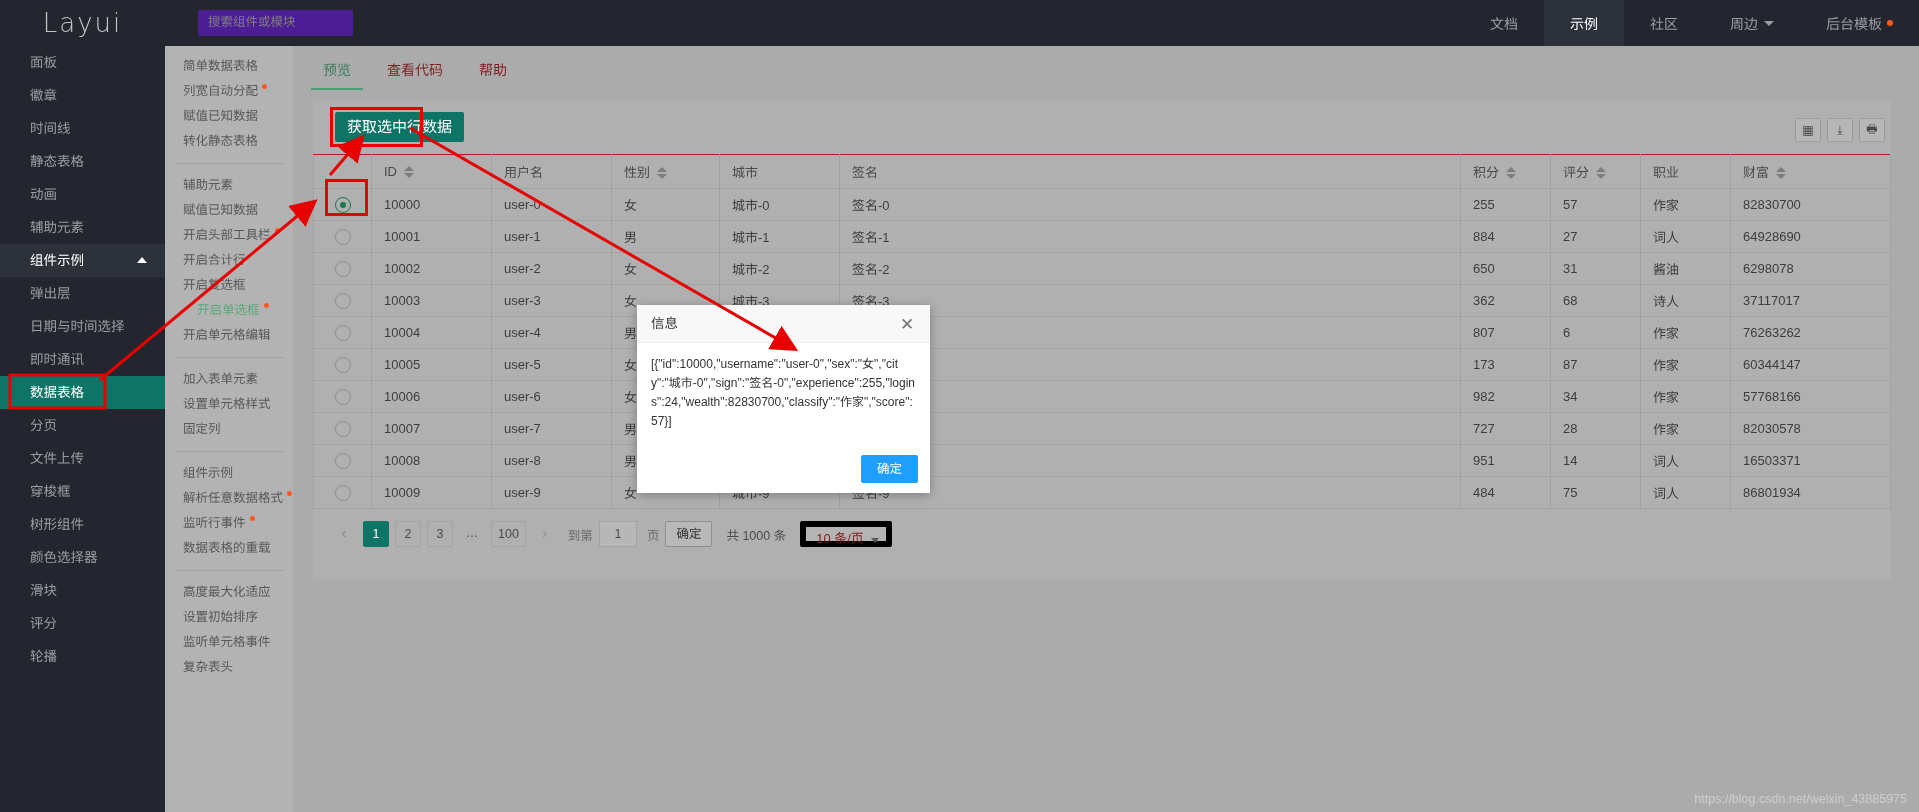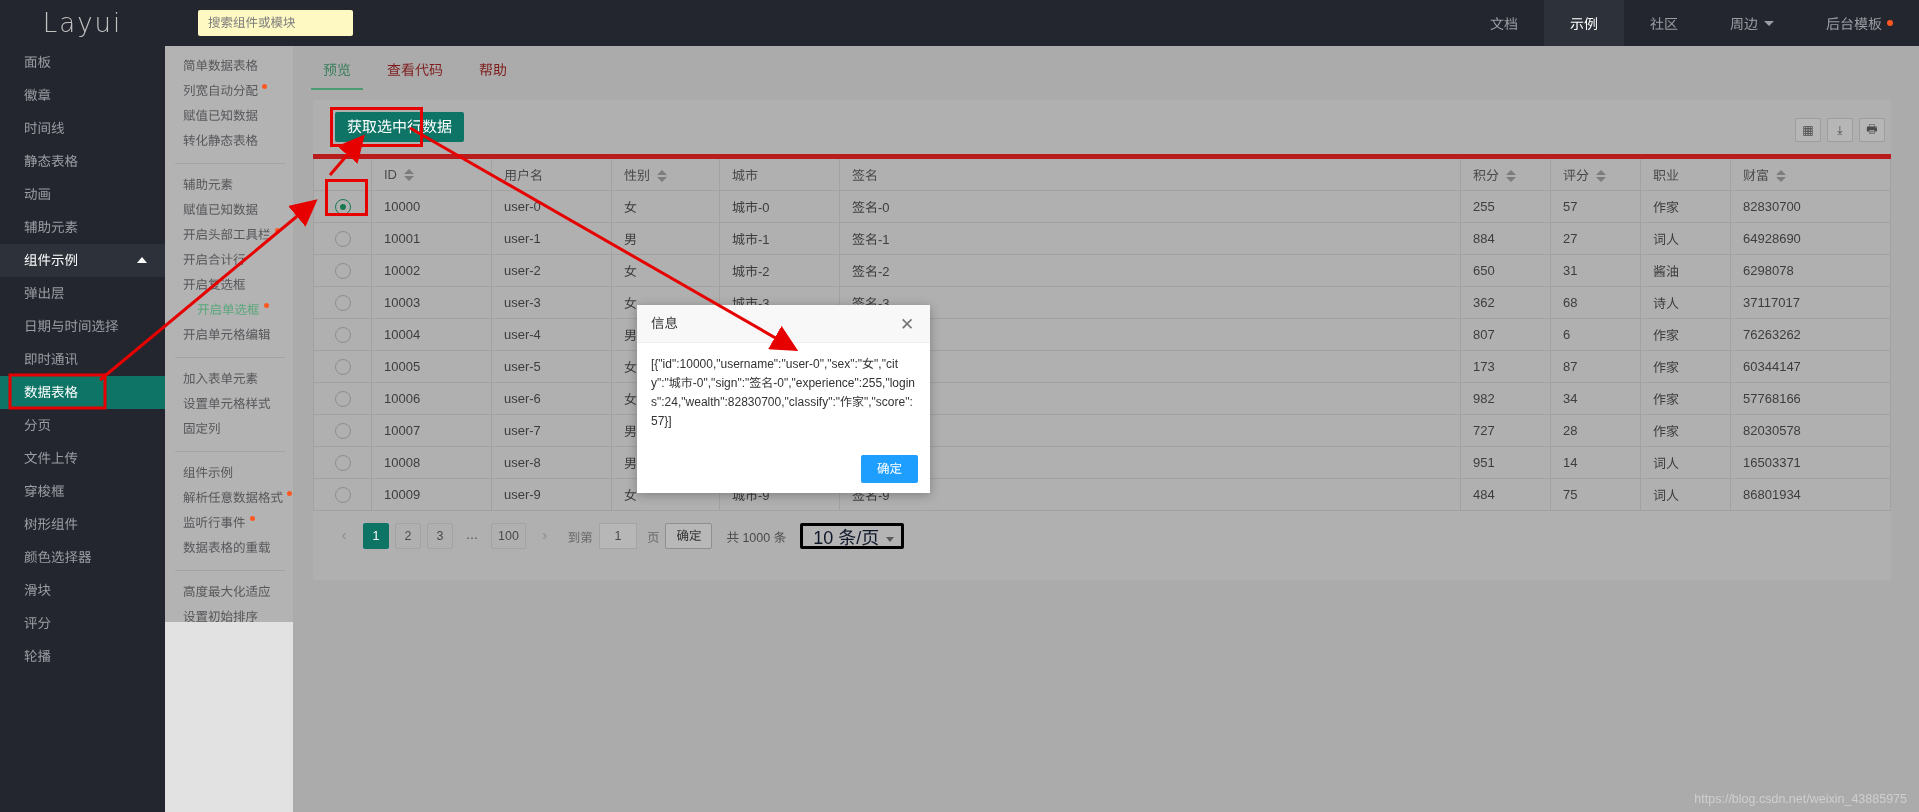--- a/index.html
+++ b/index.html
@@ -19,23 +19,23 @@
     background: #23262e; color: #c2c2c2;
     display: flex; align-items: center;
   }
   .logo {
     width: 165px; text-align: center; font-size: 26px; letter-spacing: 2px;
     color: #c2c2c2; font-weight: 300; font-family: "DejaVu Sans", sans-serif;
     line-height: 46px;
   }
   .searchbox {
     width: 155px; height: 26px; margin-left: 33px;
-    background: #fef9c3; border: none; border-radius: 2px;
+    background: #4c1d95; border: none; border-radius: 2px;
     color: #8b8b8b; font-size: 12.5px; padding: 0 10px;
-    font-family: Liberation Sans, sans-serif;
+    font-family: Liberation Mono, monospace;
   }
   .searchbox::placeholder { color: #7e7e7e; }
   .topnav { margin-left: auto; display: flex; height: 46px; align-items: stretch; }
   .topnav-item {
     padding: 0 26px; display: flex; align-items: center; justify-content: center;
     font-size: 14px; color: #9b9da3; cursor: pointer; position: relative;
     white-space: nowrap;
   }
   .topnav-item.active { color: #fff; background: #2d323a; }
   .caret-down {
@@ -47,35 +47,35 @@
     display: inline-block; width: 6px; height: 6px; border-radius: 50%;
     background: #ff5722; margin-left: 5px; vertical-align: super;
   }
 
   
   .sidebar {
     position: absolute; left: 0; top: 46px; width: 165px; height: 766px;
     background: #23262e; overflow: hidden;
   }
   .side-item {
-    height: 33px; line-height: 33px; padding-left: 24px;
+    height: 33px; line-height: 33px; padding-left: 30px;
     font-size: 13.5px; color: #9b9da3; cursor: pointer; white-space: nowrap;
     position: relative;
   }
   .side-item.group { background: #2d323a; color: #ffffff; }
   .side-item.selected { background: #0d7466; color: #ffffff; }
   .side-arrow {
     position: absolute; right: 18px; top: 13px;
     width: 0; height: 0; border-left: 5px solid transparent;
     border-right: 5px solid transparent; border-bottom: 6px solid #ffffff;
   }
 
   
   .subnav {
-    position: absolute; left: 165px; top: 46px; width: 128px; height: 576px;
+    position: absolute; left: 165px; top: 46px; width: 128px; height: 766px;
     background: #b3b3b3; overflow: hidden; padding-top: 8px;
   }
   .subnav-item {
     height: 25px; line-height: 25px; padding-left: 18px;
     font-size: 12.5px; color: #58585c; cursor: pointer; white-space: nowrap;
     position: relative;
   }
   .subnav-item.current { color: #5aa87b; padding-left: 32px; }
   .subnav-sep { height: 1px; background: #a4a4a4; margin: 9px 8px 9px 10px; }
   .sub-dot {
@@ -119,21 +119,21 @@
 
   .tblwrap { margin: 0 0 0 0; position: relative; }
   table.dt { border-collapse: collapse; width: 100%; table-layout: fixed; }
   table.dt th, table.dt td {
     border: 1px solid #a2a2a2; border-left: none; border-top: none;
     font-size: 13px; color: #3d3d3d; height: 32px; padding: 0 12px;
     text-align: left; font-weight: normal; white-space: nowrap;
     overflow: hidden; text-overflow: ellipsis;
   }
   table.dt th { color: #4a4a4a; background: #b0b0b0; height: 34px; }
-  table.dt tr:first-child th { border-top: 5px solid #b91c1c; }
+  table.dt tr:first-child th { border-top: 1px solid #b91c1c; }
   table.dt th:first-child, table.dt td:first-child { border-left: 1px solid #a2a2a2; }
   .sorticon {
     display: inline-block; width: 10px; margin-left: 7px; position: relative;
     top: -1px; vertical-align: middle;
   }
   .sorticon i { display: block; width: 0; height: 0; margin: 0 auto; }
   .sorticon i.up { border-left: 5px solid transparent; border-right: 5px solid transparent; border-bottom: 5px solid #7d7d7d; margin-bottom: 2px; }
   .sorticon i.dn { border-left: 5px solid transparent; border-right: 5px solid transparent; border-top: 5px solid #7d7d7d; }
 
   .radio {
@@ -178,22 +178,22 @@
     text-align: center; font-size: 12.5px; color: #4a4a4a; margin-right: 6px;
     font-family: "Liberation Sans", sans-serif;
   }
   .pg-confirm {
     height: 26px; line-height: 24px; border: 1px solid #8f8f8f; background: #b8b8b8;
     padding: 0 10px; font-size: 12.5px; color: #333; cursor: pointer; margin-right: 14px;
     border-radius: 2px;
   }
   .pg-count { margin-right: 14px; color: #4a4a4a; }
   .pg-select {
-    height: 26px; line-height: 24px; border: 3px solid #000000; background: #b4b4b4;
-    padding: 0 22px 0 10px; font-size: 18px; color: #0f172a; position: relative;
+    height: 26px; line-height: 24px; border: 6px solid #000000; background: #b4b4b4;
+    padding: 0 22px 0 10px; font-size: 13px; color: #7f1d1d; position: relative;
     cursor: pointer; border-radius: 2px;
   }
   .pg-select .caret {
     position: absolute; right: 7px; top: 11px; width: 0; height: 0;
     border-left: 4px solid transparent; border-right: 4px solid transparent;
     border-top: 5px solid #5a5a5a;
   }
 
   
   .modal {

